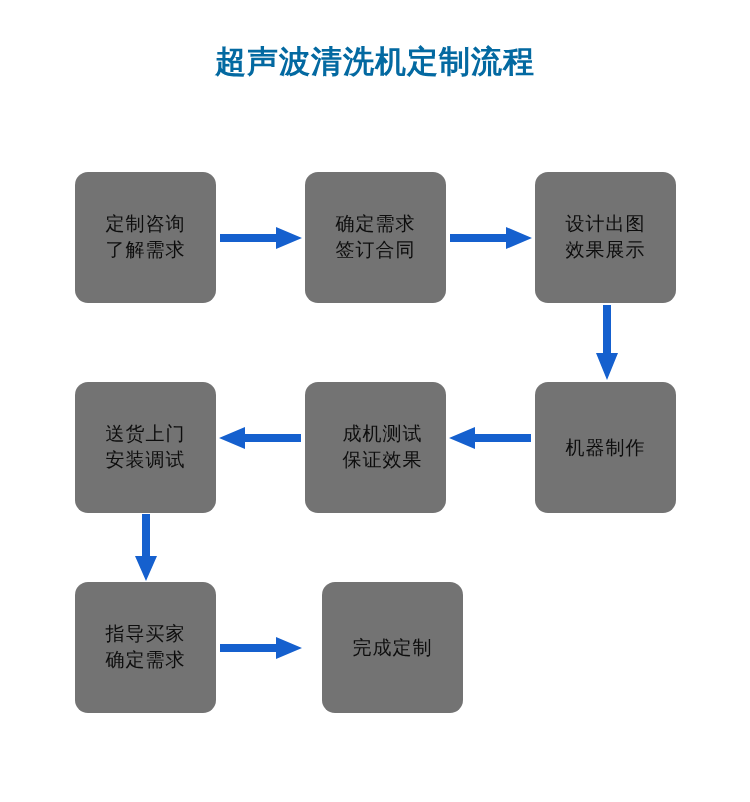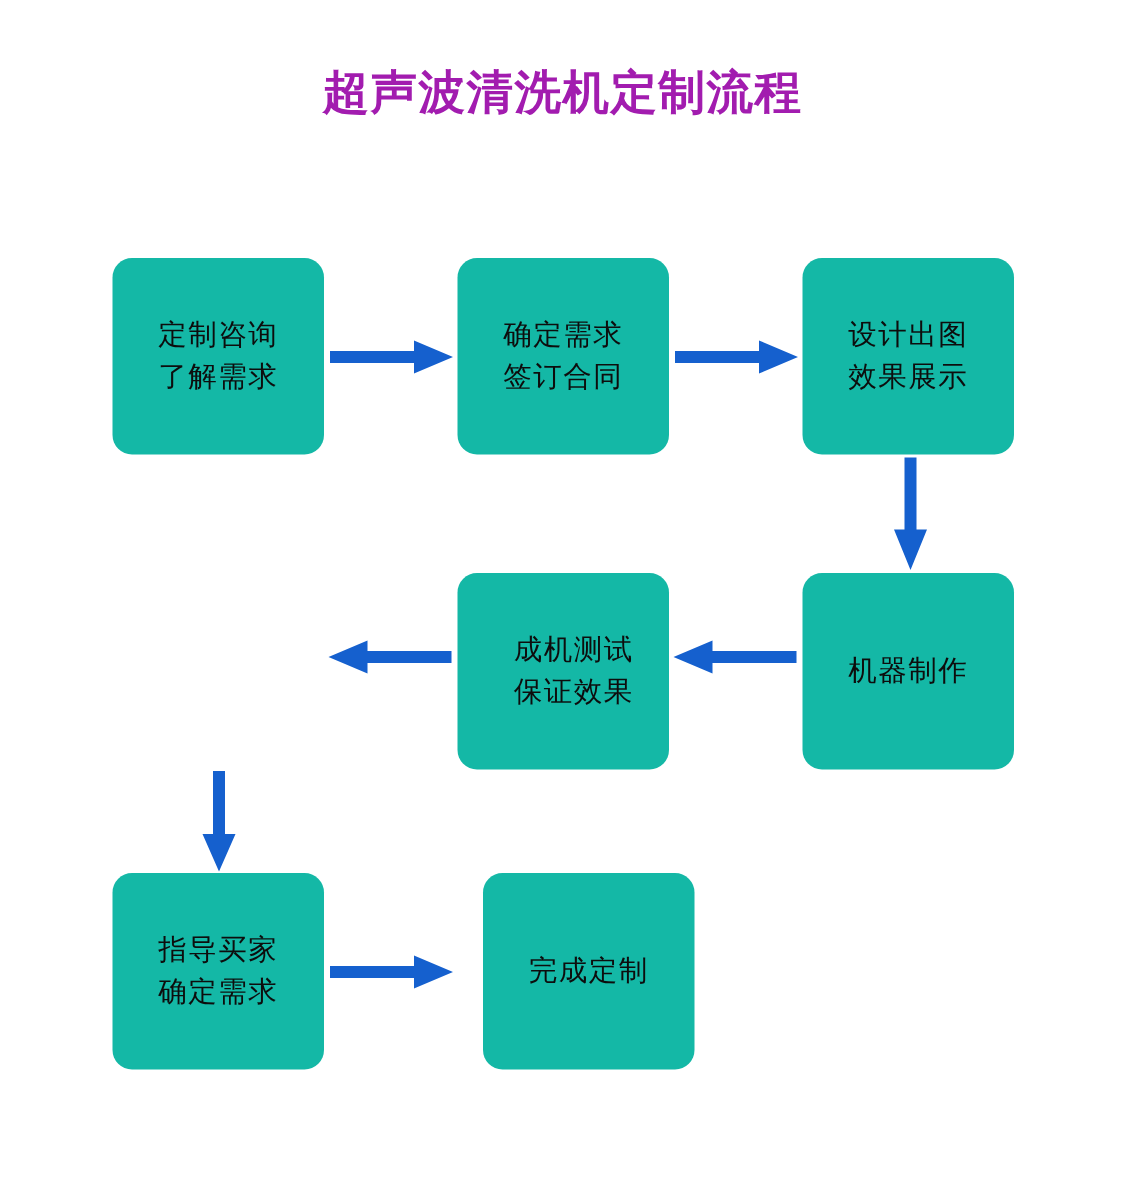--- a/index.html
+++ b/index.html
@@ -20,45 +20,46 @@
   }
   .chart-title {
     position: absolute;
     left: 0;
     top: 41px;
     width: 750px;
     text-align: center;
     font-size: 31px;
     font-weight: bold;
     letter-spacing: 1px;
-    color: #a21caf;
+    color: #0369a1;
     font-family: "DejaVu Sans", "Liberation Sans", sans-serif;
   }
   .node {
     position: absolute;
     width: 141px;
     height: 131px;
-    background: #14b8a6;
+    background: #737373;
     border-radius: 13px;
     display: flex;
     flex-direction: column;
     align-items: center;
     justify-content: center;
     box-sizing: border-box;
   }
   .node .line {
     font-size: 19px;
     color: #0d0d0d;
     line-height: 1.0;
     letter-spacing: 1px;
     white-space: nowrap;
     font-family: "DejaVu Sans", "Liberation Sans", sans-serif;
   }
   .node .line + .line {
     margin-top: 9px;
+    font-family: Liberation Mono, monospace;
   }
   .node.single .line {
     margin-top: 0;
   }
   .arrow {
     position: absolute;
   }
   .arrow svg {
     display: block;
     overflow: visible;
@@ -79,20 +80,24 @@
   <div class="node" style="left:305px; top:172px;">
     <div class="line">确定需求</div>
     <div class="line">签订合同</div>
   </div>
 
   <div class="node" style="left:535px; top:172px;border-radius:13px;">
     <div class="line">设计出图</div>
     <div class="line">效果展示</div>
   </div>
 
+  <div class="node" style="left:75px; top:382px;">
+    <div class="line">送货上门</div>
+    <div class="line">安装调试</div>
+  </div>
 
   <div class="node" style="left:305px; top:382px;padding-left:14px;">
     <div class="line">成机测试</div>
     <div class="line">保证效果</div>
   </div>
 
   <div class="node single" style="left:535px; top:382px;">
     <div class="line">机器制作</div>
   </div>
 

